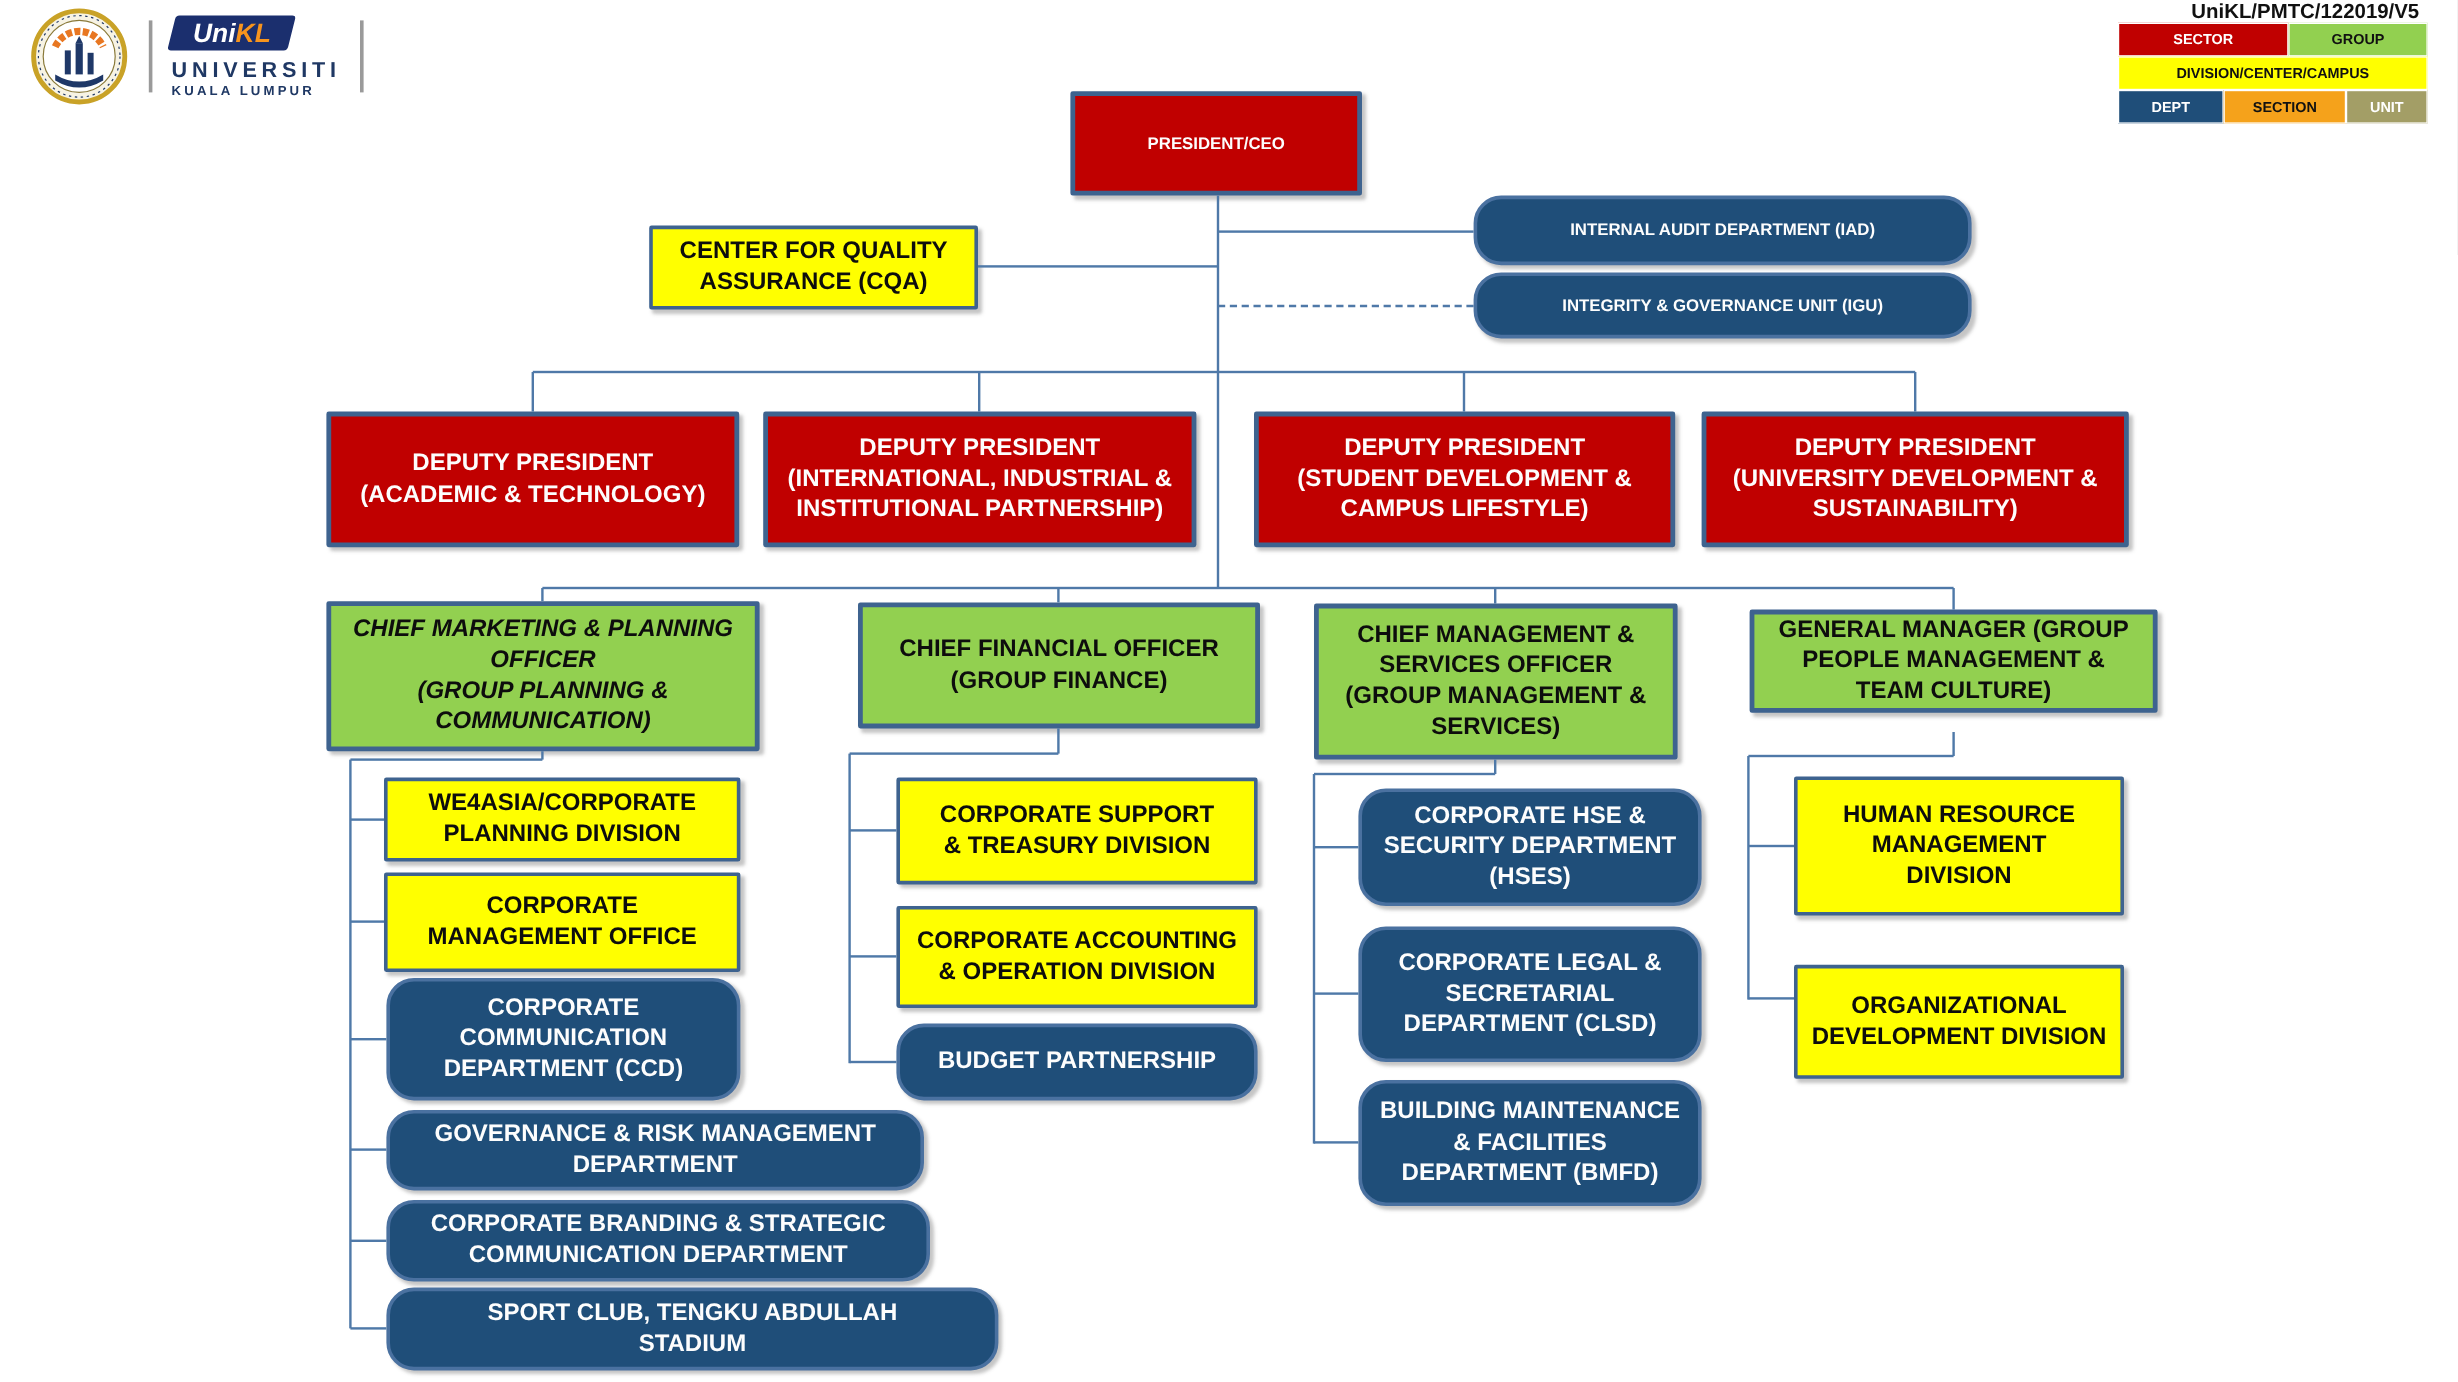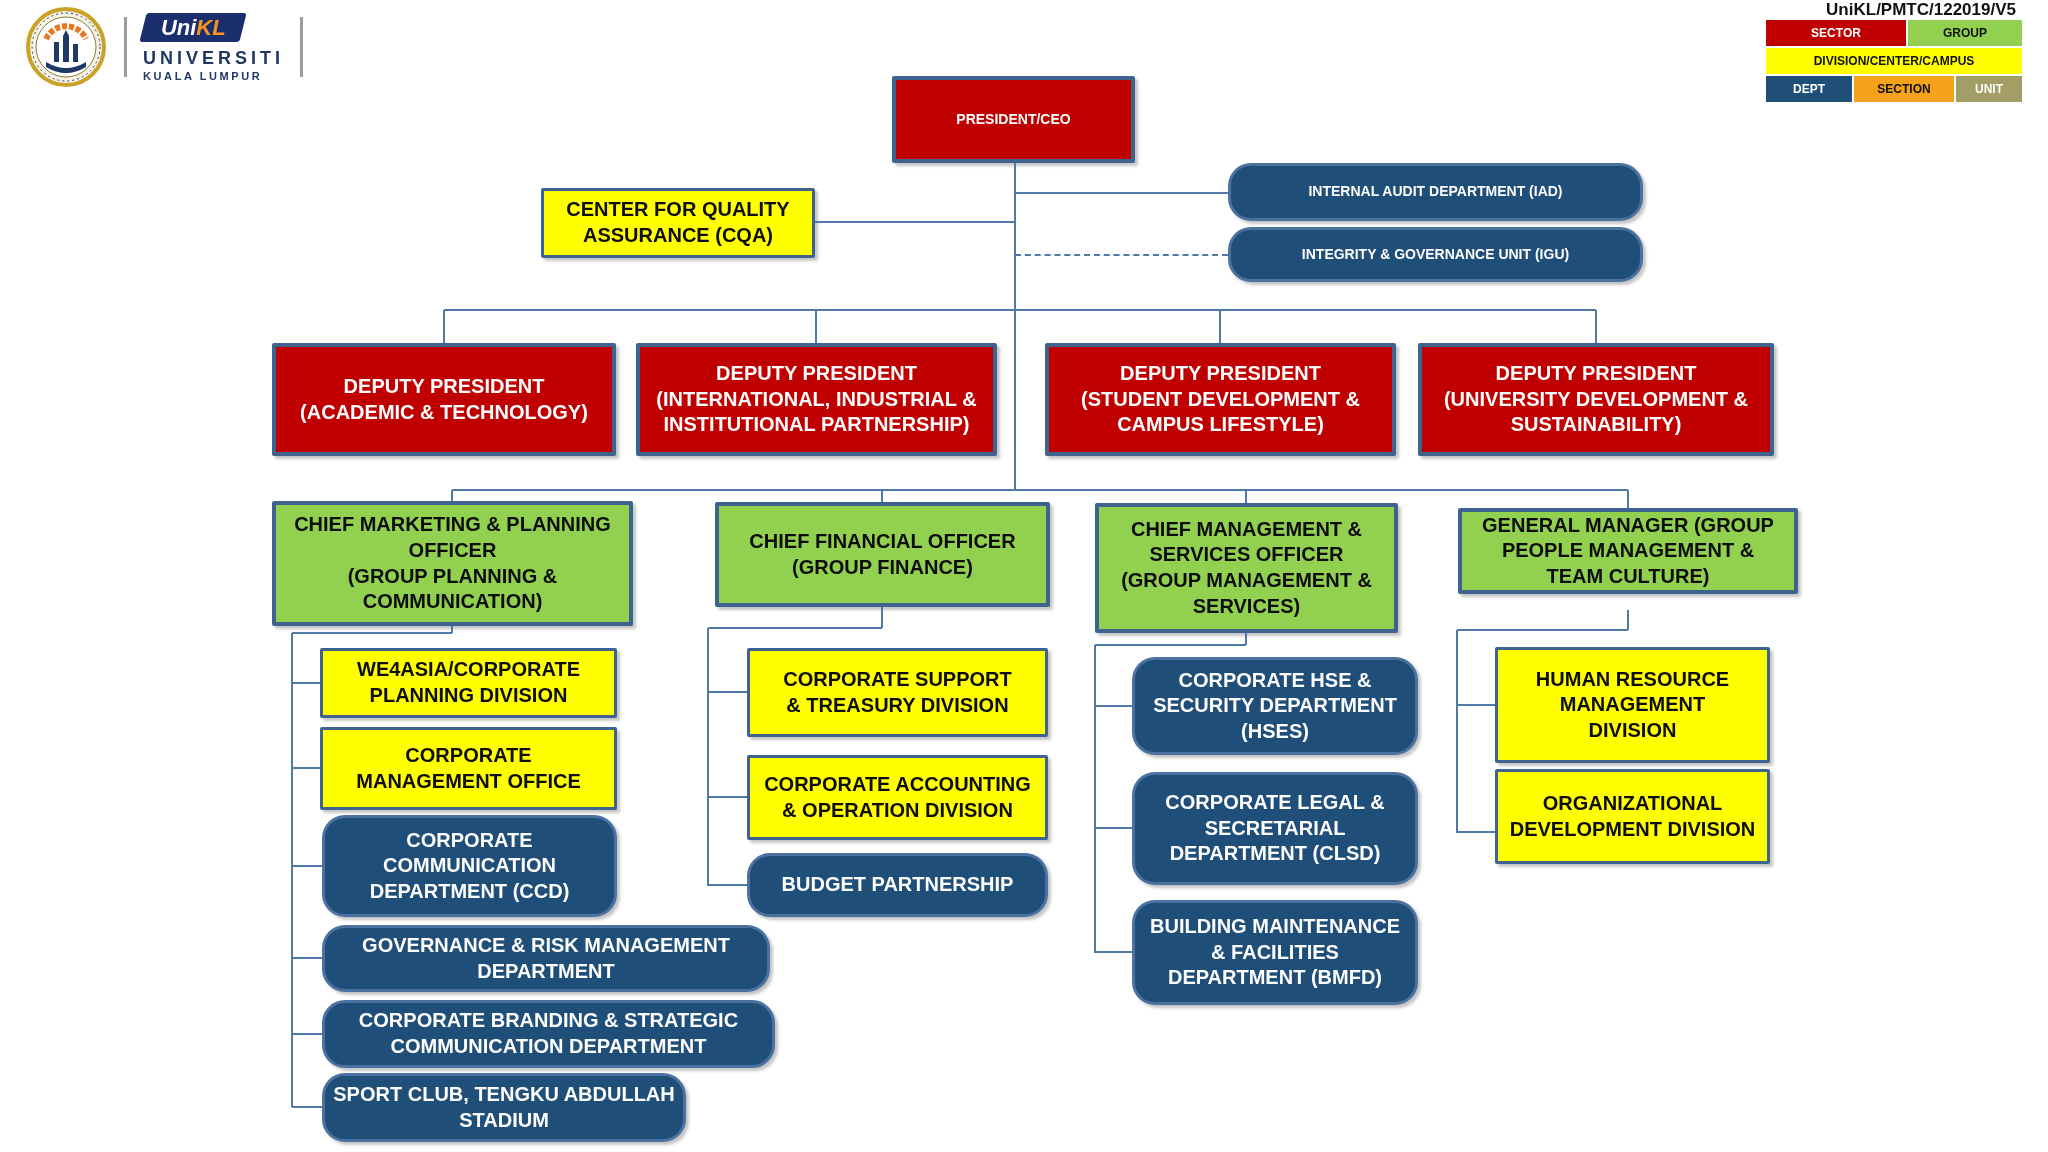--- a/index.html
+++ b/index.html
@@ -130,21 +130,21 @@
       <span class="node-label">DEPUTY PRESIDENT
 (STUDENT DEVELOPMENT &amp;
 CAMPUS LIFESTYLE)</span>
     </div>
   <div class="node sector" style="left:1418px;top:343px;width:356px;height:113px;">
       <span class="node-label">DEPUTY PRESIDENT
 (UNIVERSITY DEVELOPMENT &amp;
 SUSTAINABILITY)</span>
     </div>
 
-  <div class="node group" style="left:272px;top:501px;width:361px;height:125px;">
+  <div class="node group" style="left:272px;top:501px;width:361px;height:125px;font-style:italic;">
       <span class="node-label">CHIEF MARKETING &amp; PLANNING
 OFFICER
 (GROUP PLANNING &amp;
 COMMUNICATION)</span>
     </div>
   <div class="node group" style="left:715px;top:502px;width:335px;height:105px;">
       <span class="node-label">CHIEF FINANCIAL OFFICER
 (GROUP FINANCE)</span>
     </div>
   <div class="node group" style="left:1095px;top:503px;width:303px;height:130px;">
@@ -173,21 +173,21 @@
 DEPARTMENT (CCD)</span>
     </div>
   <div class="node dept" style="left:322px;top:925px;width:448px;height:67px;">
       <span class="node-label">GOVERNANCE &amp; RISK MANAGEMENT
 DEPARTMENT</span>
     </div>
   <div class="node dept" style="left:322px;top:1000px;width:453px;height:68px;">
       <span class="node-label">CORPORATE BRANDING &amp; STRATEGIC
 COMMUNICATION DEPARTMENT</span>
     </div>
-  <div class="node dept" style="left:322px;top:1073px;width:364px;height:69px;">
+  <div class="node dept" style="left:322px;top:1073px;width:510px;height:69px;">
       <span class="node-label">SPORT CLUB, TENGKU ABDULLAH
 STADIUM</span>
     </div>
 
   <div class="node division" style="left:747px;top:648px;width:301px;height:89px;">
       <span class="node-label">CORPORATE SUPPORT
 &amp; TREASURY DIVISION</span>
     </div>
   <div class="node division" style="left:747px;top:755px;width:301px;height:85px;">
       <span class="node-label">CORPORATE ACCOUNTING
@@ -211,21 +211,21 @@
       <span class="node-label">BUILDING MAINTENANCE
 &amp; FACILITIES
 DEPARTMENT (BMFD)</span>
     </div>
 
   <div class="node division" style="left:1495px;top:647px;width:275px;height:116px;">
       <span class="node-label">HUMAN RESOURCE
 MANAGEMENT
 DIVISION</span>
     </div>
-  <div class="node division" style="left:1495px;top:769px;width:275px;height:95px;">
+  <div class="node division" style="left:1495px;top:804px;width:275px;height:95px;">
       <span class="node-label">ORGANIZATIONAL
 DEVELOPMENT DIVISION</span>
     </div>
 
 <div class="vline" style="left: 1014px; top: 163px; height: 327px;"></div>
     <div class="vline" style="left: 443px; top: 310px; height: 33px;"></div>
     <div class="vline" style="left: 815px; top: 310px; height: 33px;"></div>
     <div class="vline" style="left: 1219px; top: 310px; height: 33px;"></div>
     <div class="vline" style="left: 1595px; top: 310px; height: 33px;"></div>
     <div class="vline" style="left: 451px; top: 490px; height: 11px;"></div>

